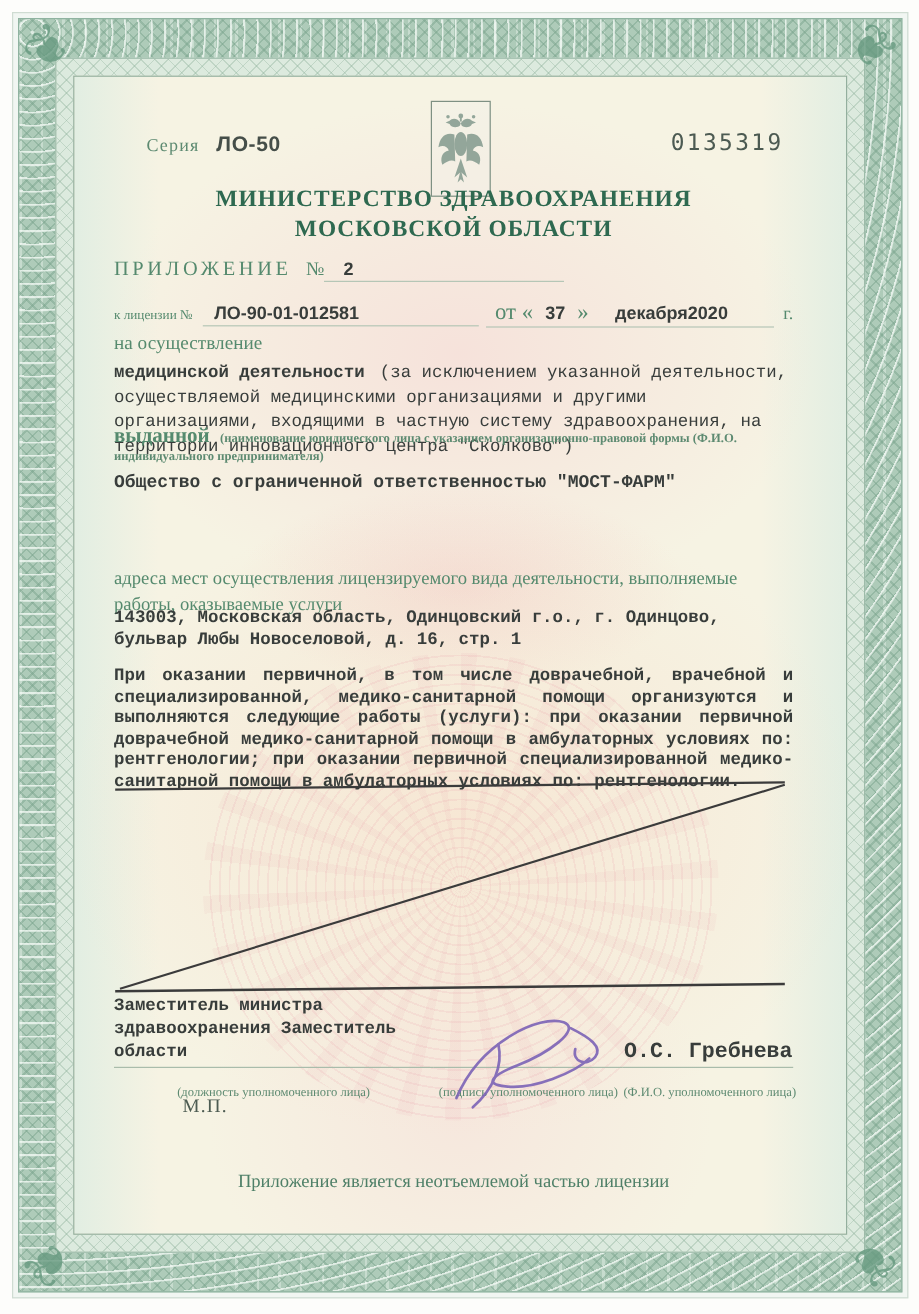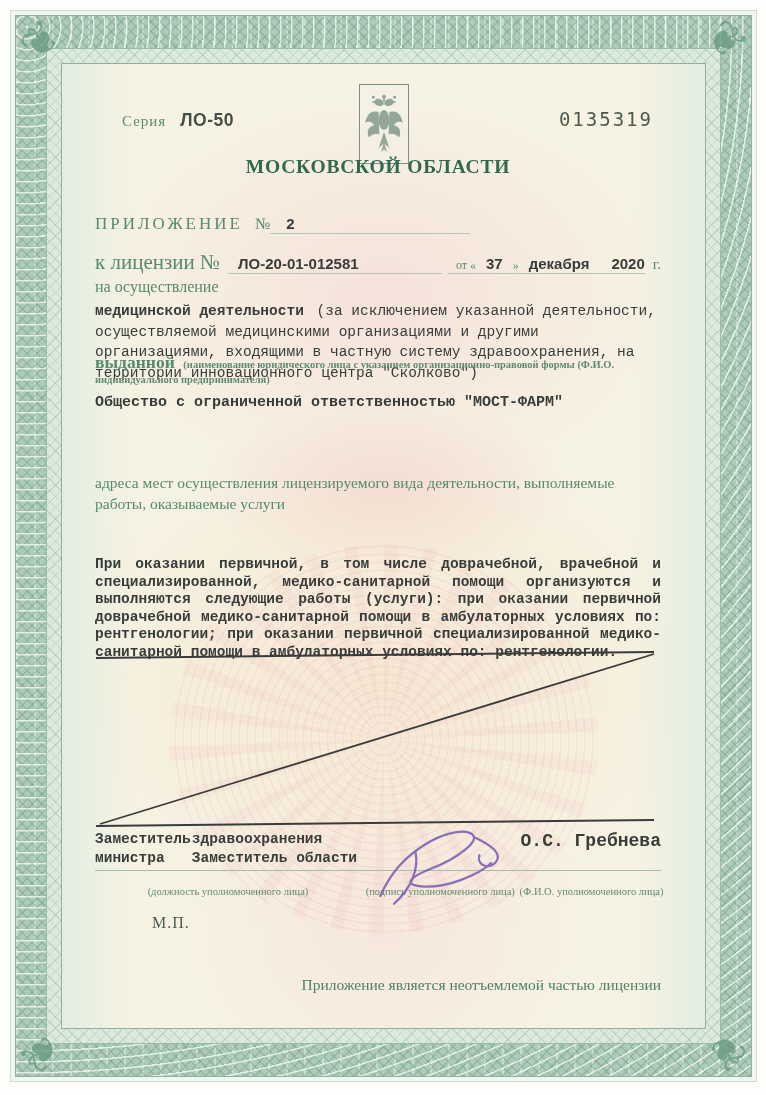--- a/index.html
+++ b/index.html
@@ -66,28 +66,28 @@
            color:#2e6950; letter-spacing:.8px; }
 
   .row { display:flex; align-items:baseline; }
   .lbl-appendix { font-size:17px; letter-spacing:3px; color:#558a6e; white-space:nowrap; }
   .no-sign { font-size:16px; color:#558a6e; margin-left:12px; }
   .fill { border-bottom:1px solid #b5c6b6; }
   .val { font-family:"Liberation Sans", sans-serif; font-weight:bold; font-size:15px; color:#383d3b; }
   .appendix-fill { width:200px; padding-left:16px; }
   .row-appendix { top:150px; }
   .row-license  { top:186px; }
-  .lbl-license { font-size:21px; color:#558a6e; white-space:nowrap; margin-right:8px; }
+  .lbl-license { font-size:11px; color:#558a6e; white-space:nowrap; margin-right:8px; }
   .license-fill { width:230px; padding-left:10px; }
   .date-fill { flex:1; margin-left:6px; display:flex; align-items:baseline; white-space:nowrap; }
-  .q { font-size:12px; color:#558a6e; margin:0 8px; }
+  .q { font-size:19px; color:#558a6e; margin:0 8px; }
   .g-suffix { font-size:15px; color:#558a6e; margin-left:8px; }
   .d-day { margin:0 2px; }
-  .d-month { margin-left:2px; }
-  .d-year { margin-left:22px; }
+  .d-month { margin-left:14px; }
+  .d-year { }
 
   .lbl-activity { top:214px; font-size:16px; color:#558a6e; }
   .para-activity { top:237px; font-size:14.5px; line-height:20.5px; }
   .para-activity b { margin-right:4px; }
 
   .issued-block { top:291px; font-size:10.5px; line-height:15px; color:#5d8a71;font-weight:bold; }
   .lbl-issued { font-size:17.5px; color:#558a6e; margin-right:6px; }
 
   .org { top:330px; font-size:15px; font-weight:bold; }
 
@@ -96,29 +96,29 @@
 
   .para-services { top:492px; font-size:14.5px; font-weight:bold; line-height:17.6px; text-align:justify; }
 
   .cancel-z { position:absolute; top:584px; left:30px; right:42px; height:184px; pointer-events:none; }
 
   .sign-row { top:766px; display:flex; align-items:flex-end; }
   .sig-col { display:flex; flex-direction:column; position:relative; }
   .sig-col-left  { width:47%; }
   .sig-col-mid   { width:28%; }
   .sig-col-right { width:25%; }
-  .sig-value { min-height:40px; display:flex; flex-direction:row; justify-content:flex-end;
+  .sig-value { min-height:40px; display:flex; flex-direction:column; justify-content:flex-end;
                border-bottom:1px solid #a9bcab; padding-bottom:2px; }
   .sig-pos { font-size:14.5px; font-weight:bold; line-height:19px; }
   .sig-name { font-size:18px; font-weight:bold; text-align:center; }
   .sig-caption { font-size:10.5px; color:#5d8a71; text-align:center; margin-top:15px; white-space:nowrap; }
   .sig-scrawl { position:absolute; left:0px; bottom:-12px; width:165px; height:92px; }
 
   .stamp { position:absolute; left:90px; top:850px; font-size:16px; color:#4d5c52; letter-spacing:1px; }
-  .footer { top:912px; text-align:right; font-size:15.5px; color:#4f8068; }
+  .footer { top:912px; text-align:center; font-size:15.5px; color:#4f8068; }
 </style>
 </head>
 <body>
 
 <div class="page">
   <div class="cert">
     <div class="band">
       <div class="corner c-tl">❦</div>
       <div class="corner c-tr">❦</div>
       <div class="corner c-br">❦</div>
@@ -148,35 +148,36 @@
                 <path d="M38 28 C50 25 56 32 58 44 C52 41 47 43 45 48 C54 50 56 58 53 66 C47 61 41 59 37 62 Z"></path>
                 <path d="M30 58 L22 82 L30 75 L38 82 Z"></path>
                 <path d="M30 72 L26 88 L30 84 L34 88 Z"></path>
               </g>
             </svg>
           </div>
 
           <div class="form-number">0135319</div>
 
           <div class="abs title">
+            <div>МИНИСТЕРСТВО ЗДРАВООХРАНЕНИЯ</div>
             <div>МОСКОВСКОЙ ОБЛАСТИ</div>
           </div>
 
           <div class="abs row row-appendix">
             <span class="lbl-appendix">ПРИЛОЖЕНИЕ</span>
             <span class="no-sign">№</span>
             <span class="fill appendix-fill">
               <span class="val">2</span>
             </span>
           </div>
 
           <div class="abs row row-license">
             <span class="lbl-license">к лицензии №</span>
             <span class="fill license-fill">
-              <span class="val">ЛО-20-01-012581</span>
+              <span class="val">ЛО-90-01-012581</span>
             </span>
             <span class="fill date-fill">
               <span class="q">от «</span>
               <span class="val d-day">37</span>
               <span class="q">»</span>
               <span class="val d-month">декабря</span>
               <span class="val d-year">2020</span>
             </span>
             <span class="g-suffix">г.</span>
           </div>
@@ -187,20 +188,21 @@
             <span>(за исключением указанной деятельности, осуществляемой медицинскими организациями и другими организациями, входящими в частную систему здравоохранения, на территории инновационного центра "Сколково")</span>
           </p>
 
           <p class="abs issued-block">
             <span class="lbl-issued">выданной</span>
             <span>(наименование юридического лица с указанием организационно-правовой формы (Ф.И.О. индивидуального предпринимателя)</span>
           </p>
           <div class="abs lbl-addresses">адреса мест осуществления лицензируемого вида деятельности, выполняемые работы, оказываемые услуги</div>
 
           <div class="abs org dark">Общество с ограниченной ответственностью "МОСТ-ФАРМ"</div>
+          <div class="abs address dark">143003, Московская область, Одинцовский г.о., г. Одинцово, бульвар Любы Новоселовой, д. 16, стр. 1</div>
 
           <p class="abs para-services dark">При оказании первичной, в том числе доврачебной, врачебной и специализированной, медико-санитарной помощи организуются и выполняются следующие работы (услуги): при оказании первичной доврачебной медико-санитарной помощи в амбулаторных условиях по: рентгенологии; при оказании первичной специализированной медико-санитарной помощи в амбулаторных условиях по: рентгенологии.</p>
 
           <svg class="cancel-z" viewBox="0 0 566 184" preserveAspectRatio="none">
             <path d="M4 10 L562 4" stroke="#3b3b3b" stroke-width="2" fill="none"></path>
             <path d="M562 6 L8 176" stroke="#3b3b3b" stroke-width="1.8" fill="none"></path>
             <path d="M4 178 L562 172" stroke="#3b3b3b" stroke-width="2" fill="none"></path>
           </svg>
 
           <div class="abs sign-row">

